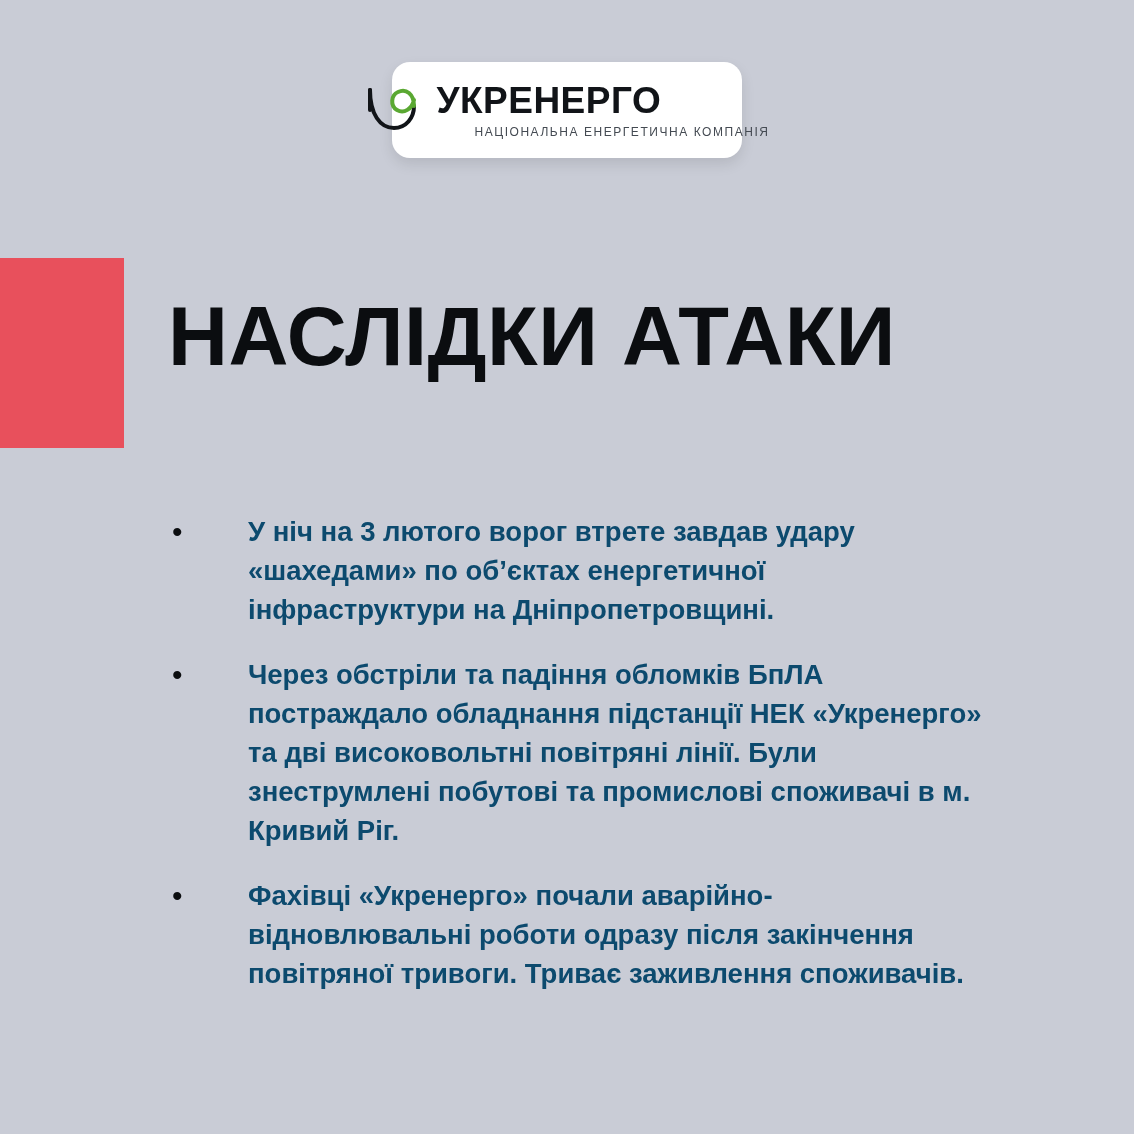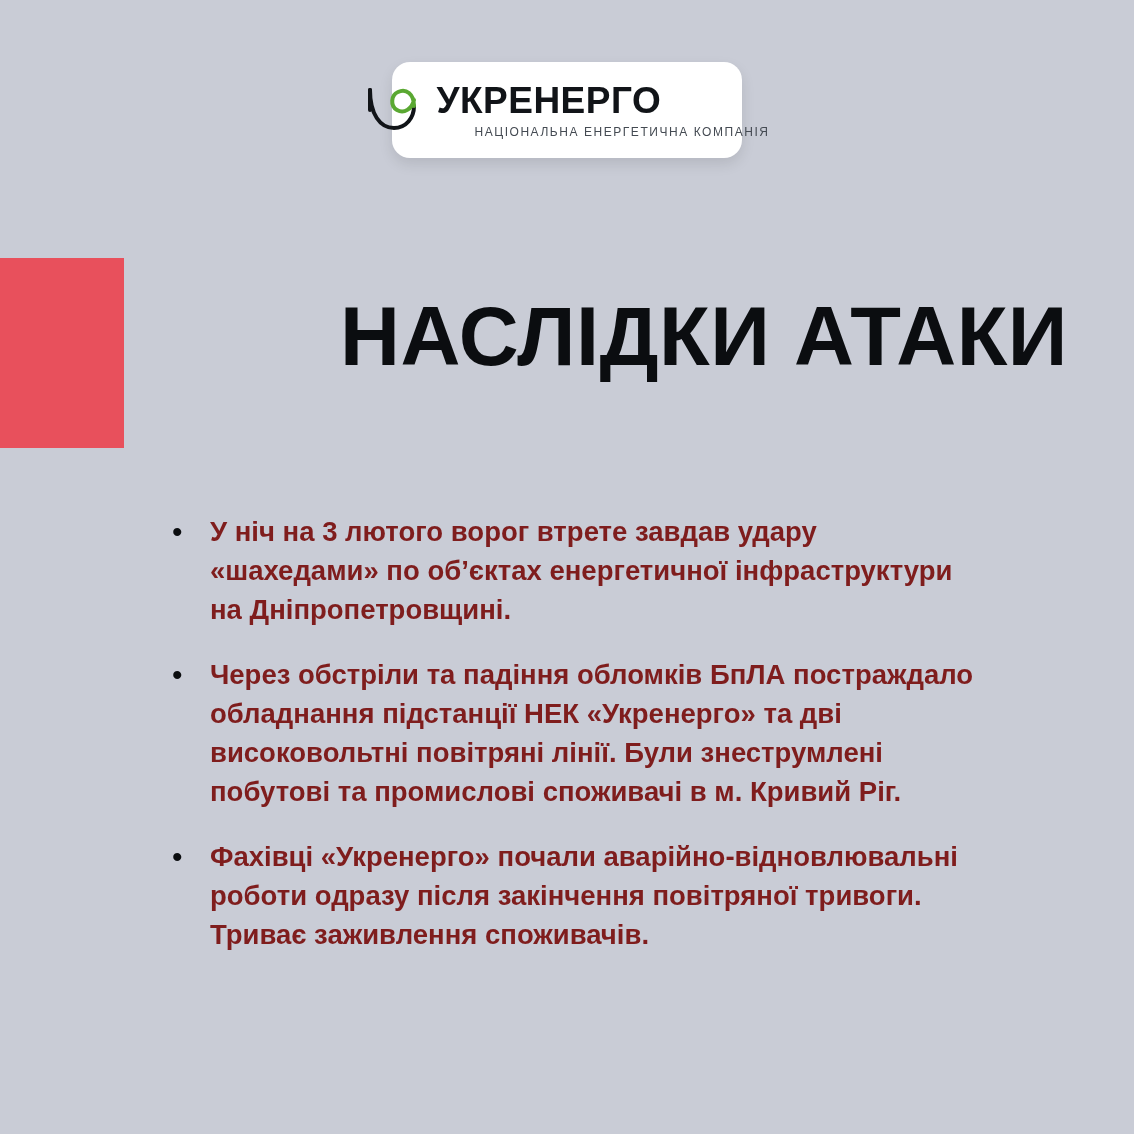--- a/index.html
+++ b/index.html
@@ -75,21 +75,20 @@
     position: absolute;
     left: 168px;
     top: 240px;
     width: 900px;
     color: #0b0d10;
     font-weight: bold;
     font-size: 83px;
     line-height: 0.99;
     letter-spacing: 0.5px;
     text-transform: uppercase;
-    text-align: right;
   }
   .headline .line {
     display: block;
     white-space: nowrap;
   }
 
   
   .bullets {
     position: absolute;
     left: 162px;
@@ -112,21 +111,22 @@
     color: #0b0d10;
     text-align: left;
     padding-left: 10px;
     box-sizing: border-box;
   }
   .bullet-text {
     flex: 1 1 auto;
     font-size: 27.5px;
     font-weight: bold;
     line-height: 1.42;
-    color: #7f1d1d;
+    color: #0c4a6e;
+    margin-left: 38px;
   }
 </style>
 </head>
 <body>
 
 <div class="accent-block"></div>
 
 <div class="logo-badge">
   <span class="logo-mark">
     <svg viewBox="0 0 58 52" width="58" height="52" aria-hidden="true">

